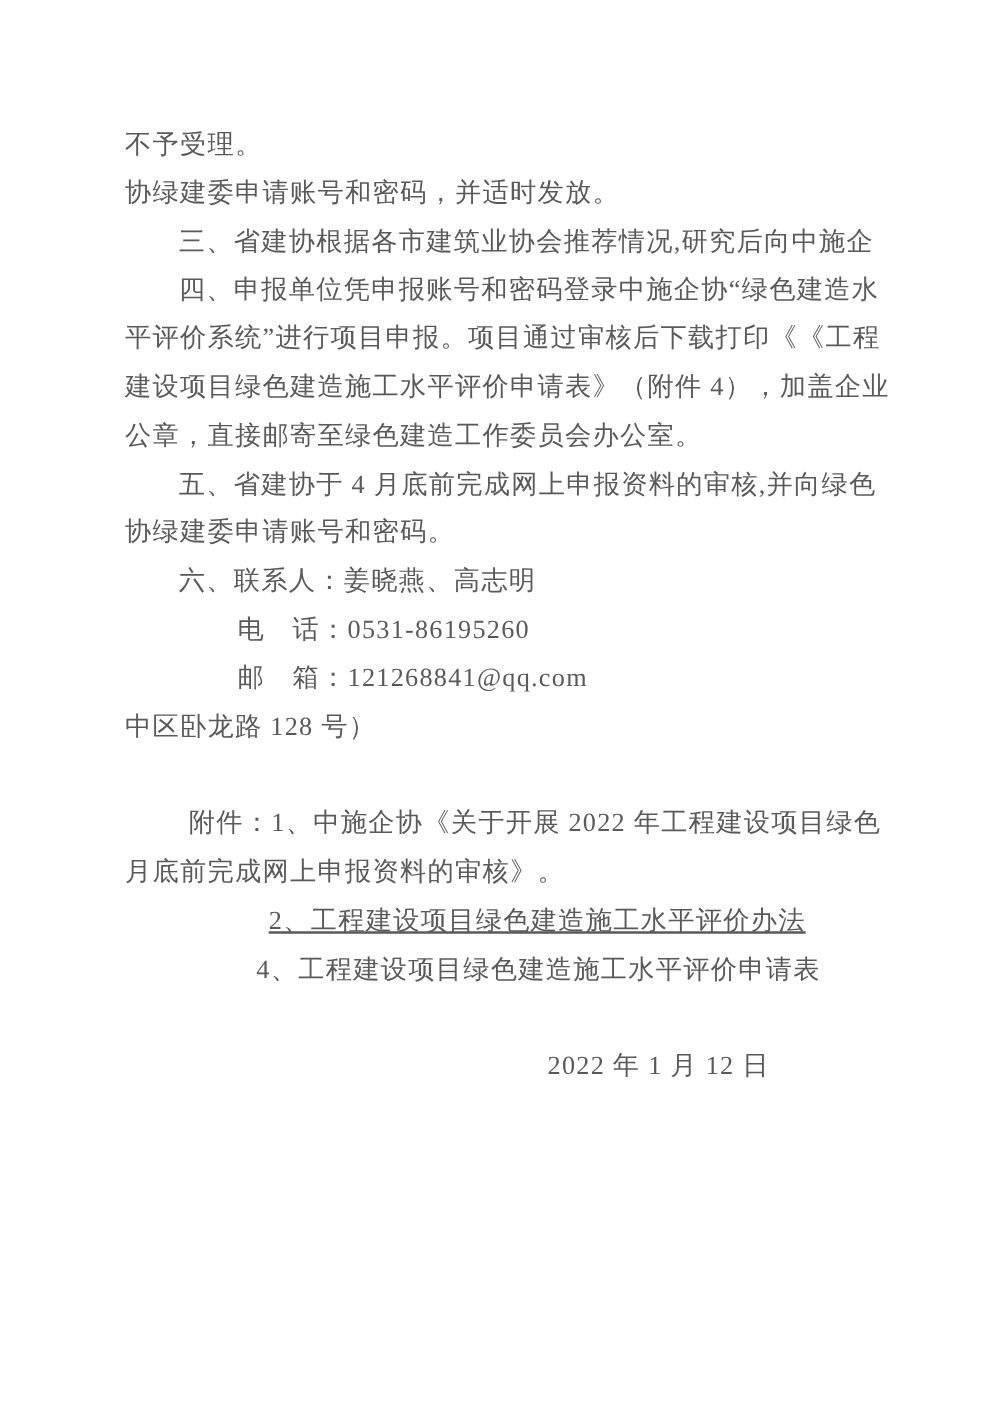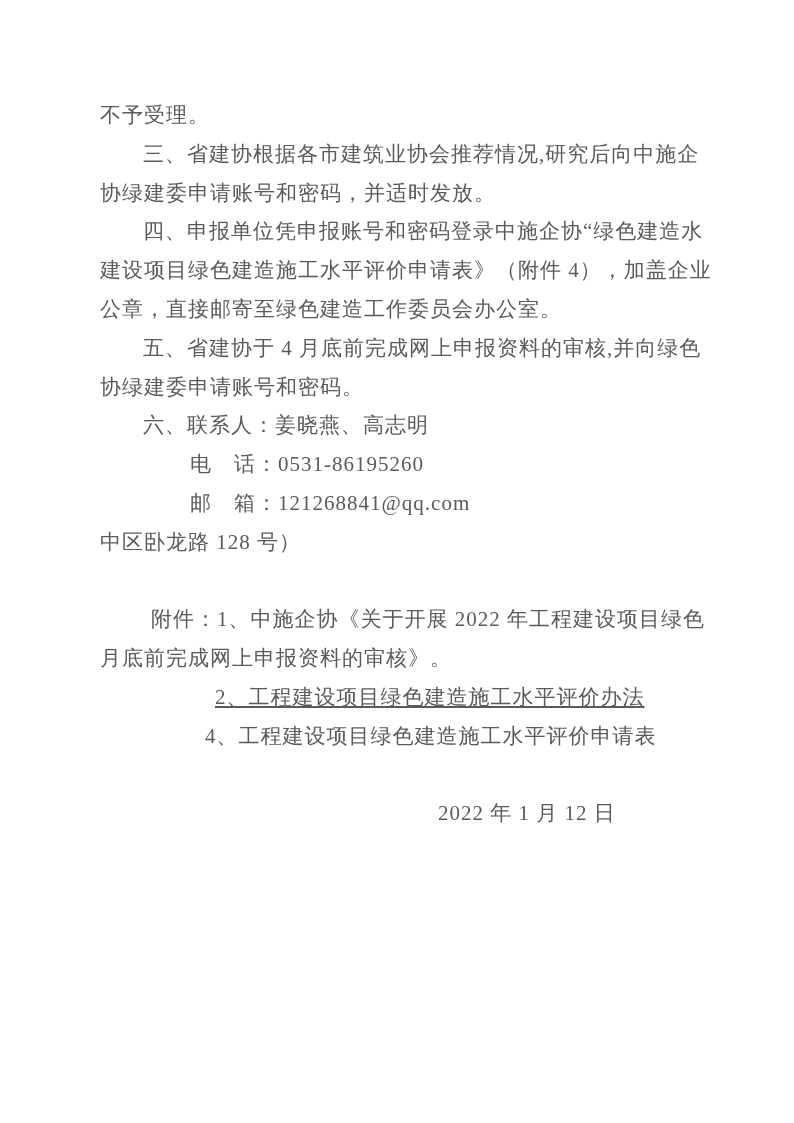--- a/index.html
+++ b/index.html
@@ -50,23 +50,24 @@
     color: #333333;
     font-family: "Liberation Serif", "DejaVu Serif", serif;
   }
 </style>
 </head>
 <body>
 
 <div class="page">
   <div class="doc-body">
     <div class="line">不予受理。</div>
+    <div class="line">协绿建委申请账号和密码，并适时发放。</div>
     <div class="line para">三、省建协根据各市建筑业协会推荐情况,研究后向中施企</div>
-    <div class="line">协绿建委申请账号和密码，并适时发放。</div>
     <div class="line para">四、申报单位凭申报账号和密码登录中施企协“绿色建造水</div>
+    <div class="line">平评价系统”进行项目申报。项目通过审核后下载打印《《工程</div>
     <div class="line">建设项目绿色建造施工水平评价申请表》（附件 4），加盖企业</div>
     <div class="line">公章，直接邮寄至绿色建造工作委员会办公室。</div>
     <div class="line para">五、省建协于 4 月底前完成网上申报资料的审核,并向绿色</div>
     <div class="line">协绿建委申请账号和密码。</div>
     <div class="line para">六、联系人：姜晓燕、高志明</div>
     <div class="line contact">电　话：0531-86195260</div>
     <div class="line contact">邮　箱：121268841@qq.com</div>
     <div class="line">中区卧龙路 128 号）</div>
     <div class="line blank"></div>
     <div class="line attach-head">附件：1、中施企协《关于开展 2022 年工程建设项目绿色</div>

